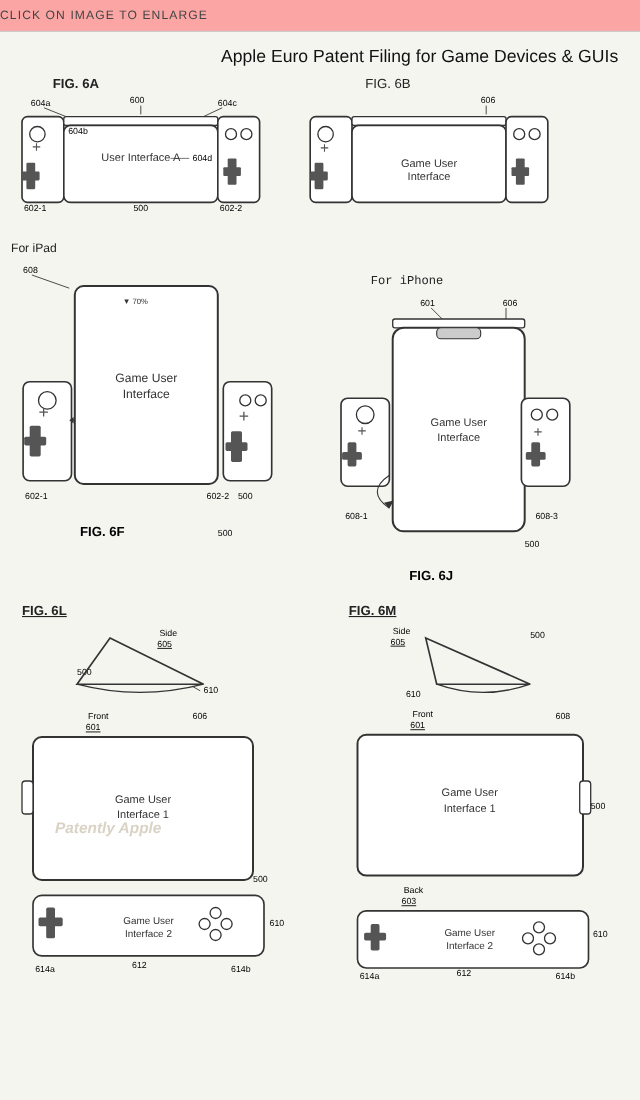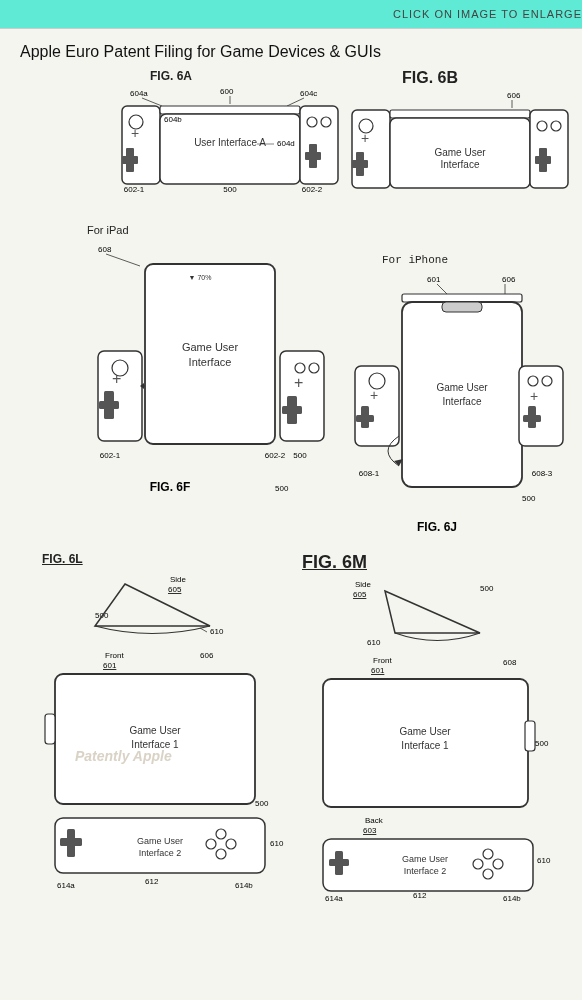--- a/index.html
+++ b/index.html
@@ -8,50 +8,51 @@
       min-height: 1000px;
       background: #f5f5f0;
       font-family: Arial, Helvetica, sans-serif;
       font-size: 12px;
       color: #222;
       overflow-x: hidden;
     }
 
     
     .top-banner {
-      background: #5eead4;
-      text-align: right;
+      background: #fca5a5;
+      text-align: left;
       padding: 8px 0;
       font-size: 11px;
       letter-spacing: 1px;
       color: #444;
       border-bottom: 1px solid #ccc;
     }
 
     
     .main-title {
-      text-align: left;
+      text-align: right;
       font-size: 16px;
       font-weight: normal;
       padding: 14px 20px 8px;
       color: #111;
     }
 
     
     .content {
       padding: 0 10px 20px;
     }
 
     
     .fig-row {
       display: flex;
-      justify-content: flex-end;
+      justify-content: flex-start;
       align-items: flex-start;
       margin-bottom: 16px;
       position: relative;
+      gap: 32px;
     }
 
     .fig-block {
       display: flex;
       flex-direction: column;
       align-items: center;
       position: relative;
     }
   </style>
 </head>
@@ -108,21 +109,21 @@
         <rect x="193" y="68" width="16" height="8" rx="1" fill="#555"></rect>
 
         <text x="22" y="108" font-size="8" text-anchor="middle">602-1</text>
         <text x="118" y="108" font-size="8" text-anchor="middle">500</text>
         <text x="200" y="108" font-size="8" text-anchor="middle">602-2</text>
       </svg>
     </div>
 
     <div class="fig-block">
       <div style="align-self:flex-start; margin-left:60px; margin-bottom:1px;">
-        <span style="font-weight:bold;font-size:16px;">FIG. 6B</span>
+        <span style="font-weight:normal;font-size:12px;">FIG. 6B</span>
       </div>
       <svg width="230" height="130">
 
         <text x="165" y="10" font-size="8">606</text>
         <line x1="170" y1="12" x2="170" y2="20" stroke="#333" stroke-width="0.8"></line>
 
         <rect x="10" y="22" width="38" height="78" rx="5" fill="white" stroke="#333" stroke-width="1.5"></rect>
         <circle cx="24" cy="38" r="7" fill="white" stroke="#333" stroke-width="1.2"></circle>
         <rect x="14" y="64" width="8" height="24" rx="1" fill="#555"></rect>
         <rect x="10" y="72" width="16" height="8" rx="1" fill="#555"></rect>
@@ -279,21 +280,21 @@
 
         <text x="22" y="322" font-size="8">614a</text>
         <text x="110" y="318" font-size="8">612</text>
         <text x="200" y="322" font-size="8">614b</text>
         <text x="235" y="280" font-size="8">610</text>
         <text x="220" y="240" font-size="8">500</text>
       </svg>
     </div>
 
     <div class="fig-block" style="width:270px;">
-      <div style="align-self:flex-start; font-size:18px; font-weight:bold; ">
+      <div style="align-self:flex-start; font-size:12px; font-weight:bold; margin-left:10px;">
         <span>FIG. 6M</span>
       </div>
       <svg width="265" height="330">
 
         <text x="50" y="14" font-size="8">Side</text>
         <text x="48" y="24" font-size="8" text-decoration="underline">605</text>
         <text x="175" y="18" font-size="8">500</text>
 
         <polygon points="80,18 175,60 90,60" fill="none" stroke="#333" stroke-width="1.5"></polygon>
         <path d="M 90,60 Q 132,75 175,60" stroke="#333" stroke-width="1.2" fill="none"></path>

